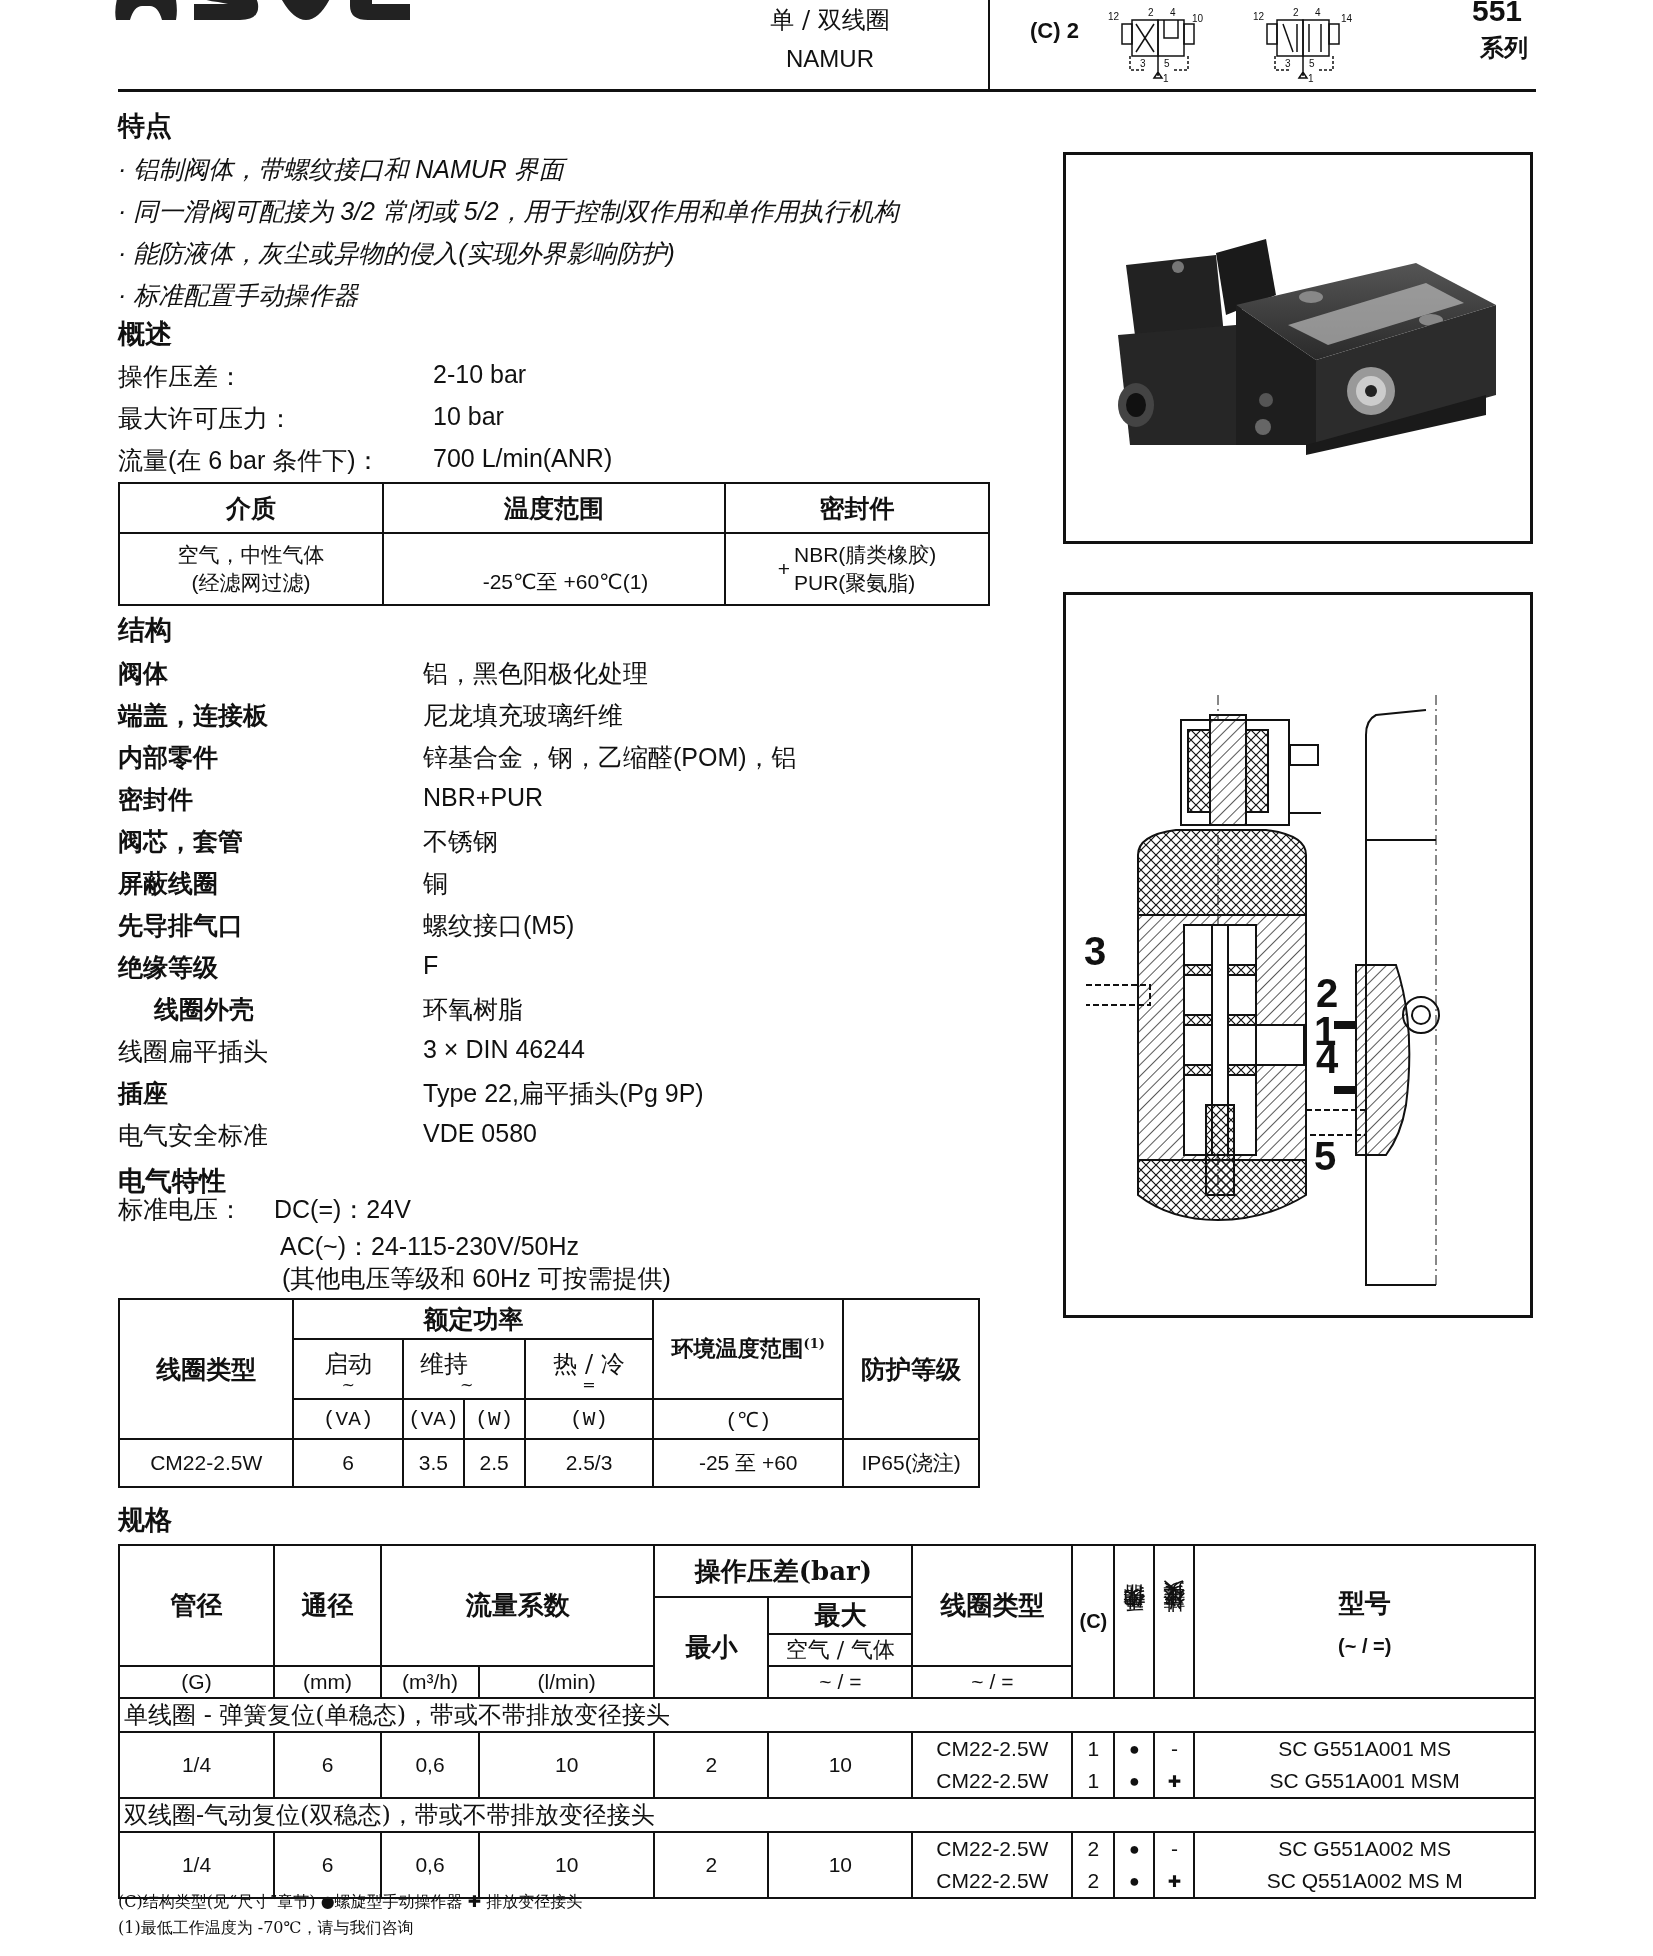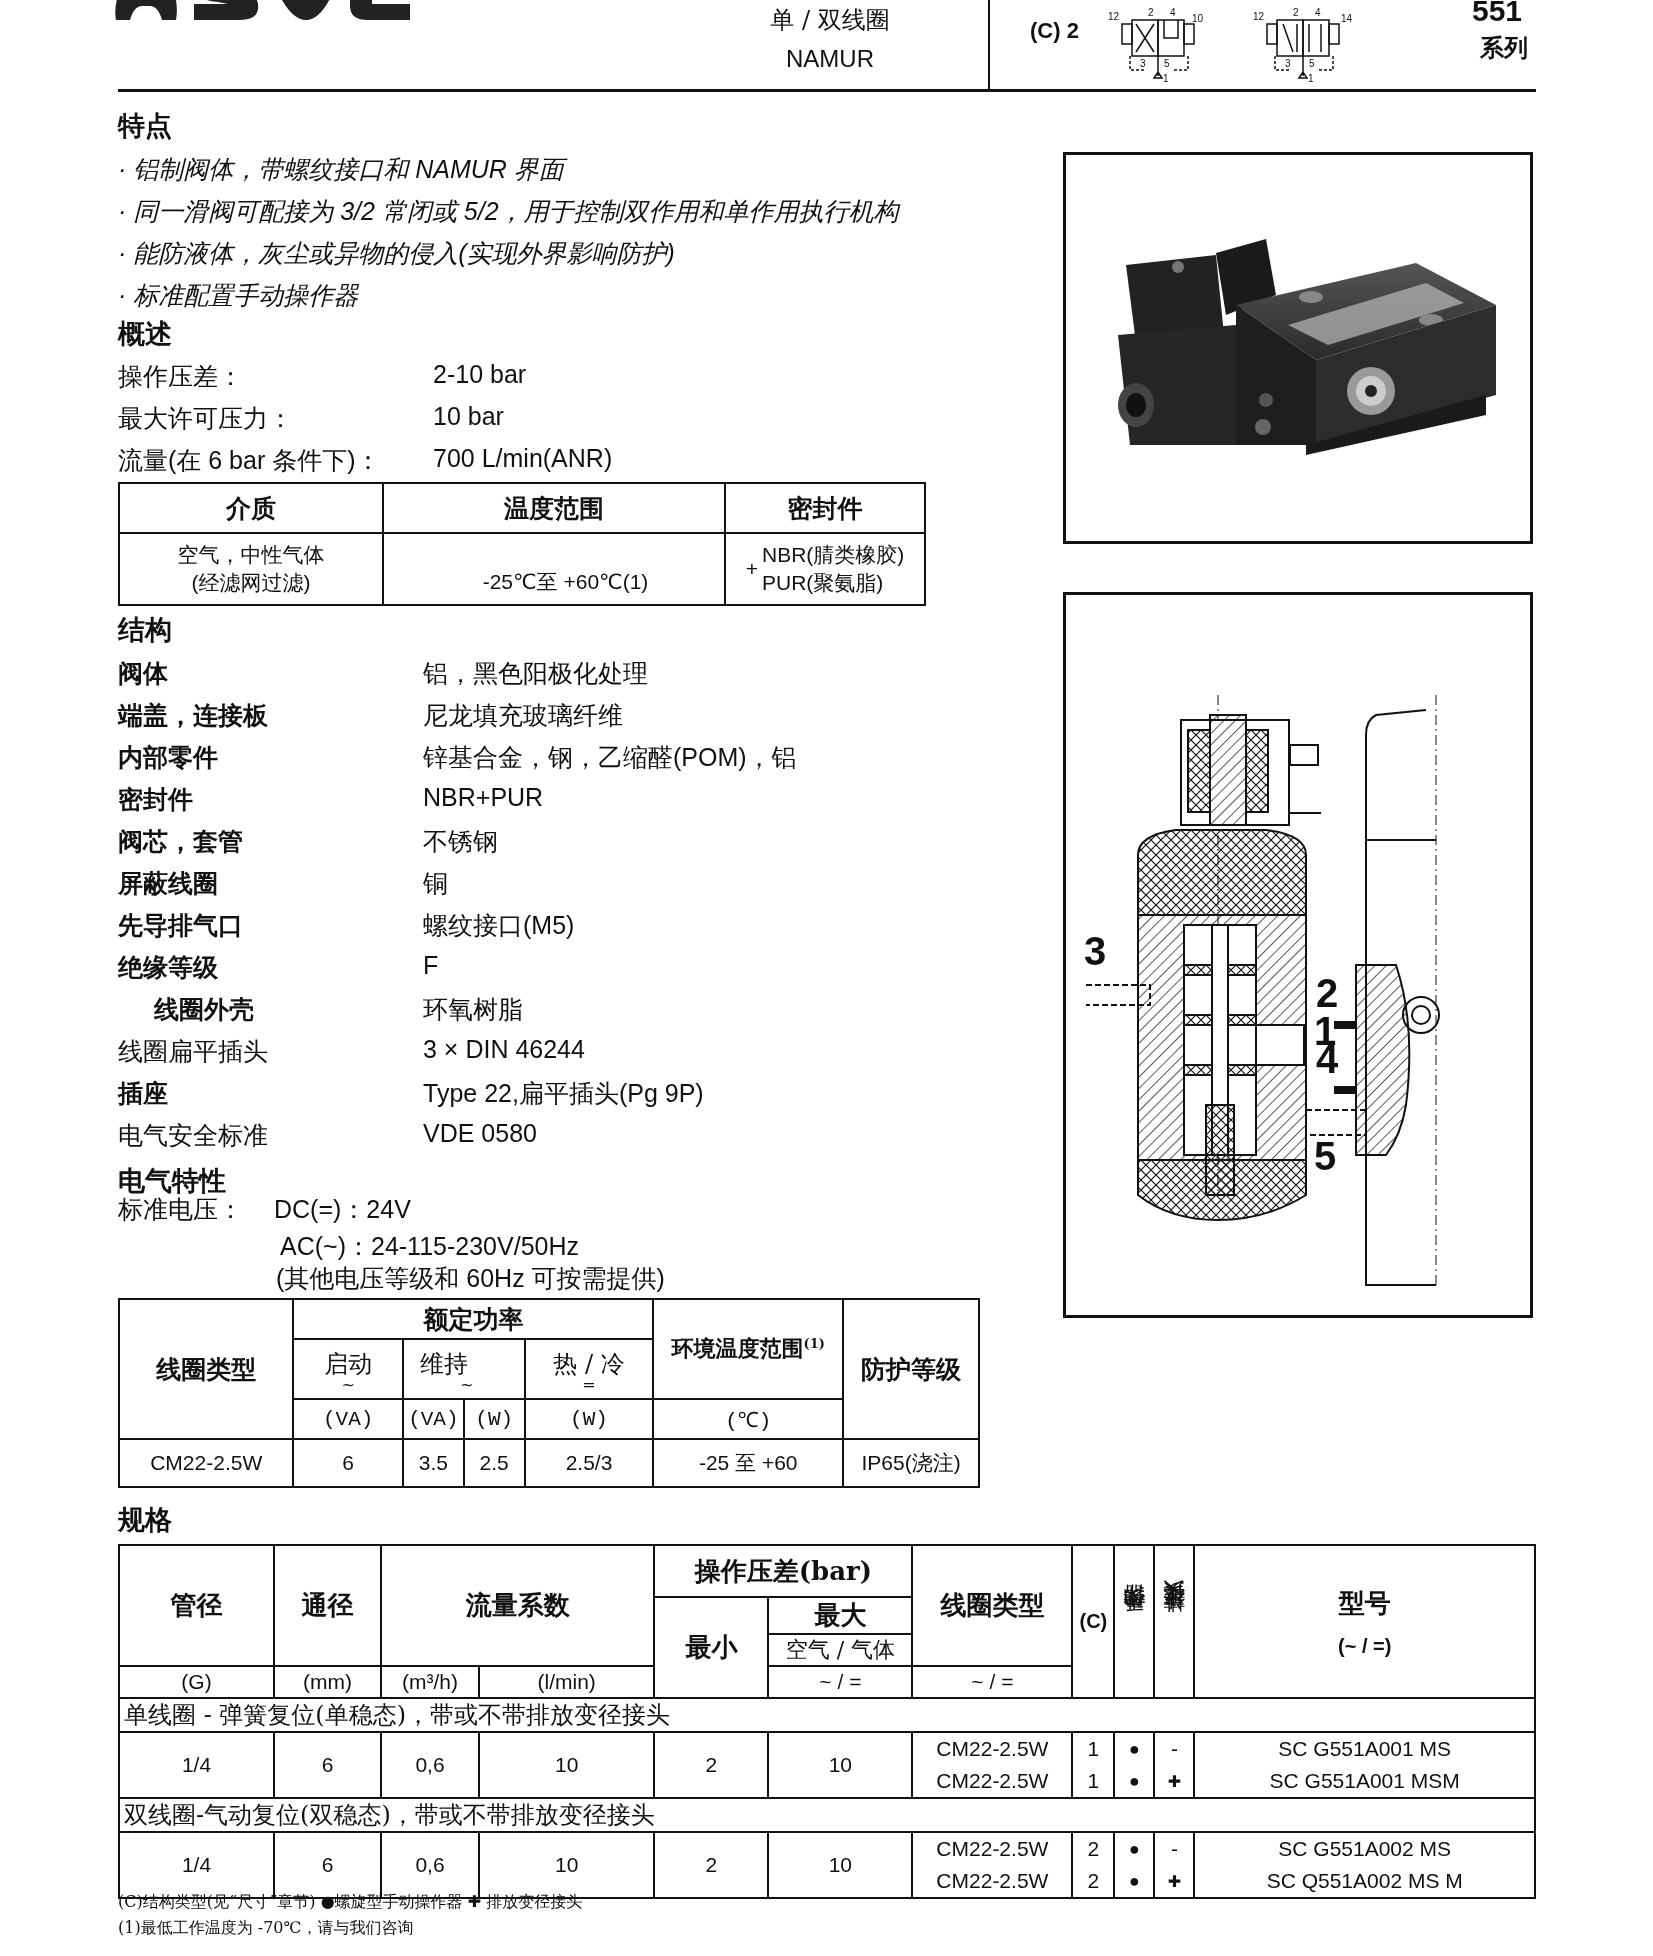--- a/index.html
+++ b/index.html
@@ -20,21 +20,21 @@
   
   .sec { font-size:27px; font-weight:bold; left:118px; }
   .feat { left:118px; font-size:25px; font-style:italic; }
   .kv-k { left:118px; font-size:25px; }
   .kv-v { font-size:25px; }
   .kv-kb { left:118px; font-size:25px; font-weight:bold; }
 
   table { border-collapse:collapse; position:absolute; }
   td, th { border:2px solid #111; padding:0; text-align:center; vertical-align:middle; font-weight:normal; }
 
-  .t-media { left:118px; top:482px; width:808px; font-size:21px; }
+  .t-media { left:118px; top:482px; width:872px; font-size:21px; }
   .t-media th { font-size:25px; font-weight:bold; height:48px; }
   .t-media td { height:62px; }
 
   .t-power { left:118px; top:1298px; width:862px; font-size:21px; }
   .t-power th { font-weight:bold; font-size:25px; }
   .t-power .sub { font-size:24px; font-weight:normal; }
 
   .t-spec { left:118px; top:1544px; width:1418px; font-size:21px; }
   .t-spec th { font-weight:bold; font-size:26px; }
   .t-spec .unit { font-size:21px; font-weight:normal; height:30px; }
@@ -175,21 +175,21 @@
   <div class="abs kv-kb serif" style="top:1077px;">插座</div>
   <div class="abs kv-v" style="left:423px; top:1077px;">Type 22,扁平插头(Pg 9P)</div>
   <div class="abs kv-k serif" style="top:1119px;">电气安全标准</div>
   <div class="abs kv-v" style="left:423px; top:1119px;">VDE 0580</div>
 </div>
 
 <div class="abs sec serif" style="top:1163px;">电气特性</div>
 <div class="abs kv-k" style="top:1193px;">标准电压：</div>
 <div class="abs kv-v" style="left:274px; top:1193px;">DC(=)：24V</div>
 <div class="abs kv-v" style="left:280px; top:1230px;">AC(~)：24-115-230V/50Hz</div>
-<div class="abs kv-v" style="left:276px; top:1262px;">(其他电压等级和 60Hz 可按需提供)</div>
+<div class="abs kv-v" style="left:282px; top:1262px;">(其他电压等级和 60Hz 可按需提供)</div>
 
 <table class="t-power">
   <tbody>
       <tr style="height:40px;">
     <th class="serif" rowspan="3" style="width:170px;">线圈类型</th>
     <th class="serif" colspan="4" style="border-bottom:2px solid #111;">额定功率</th>
     <th class="serif" rowspan="2" style="width:185px; font-size:22px;">
       <span>环境温度范围</span><sup style="font-size:13px;">(1)</sup>
     </th>
     <th class="serif" rowspan="3" style="width:132px;">防护等级</th>

